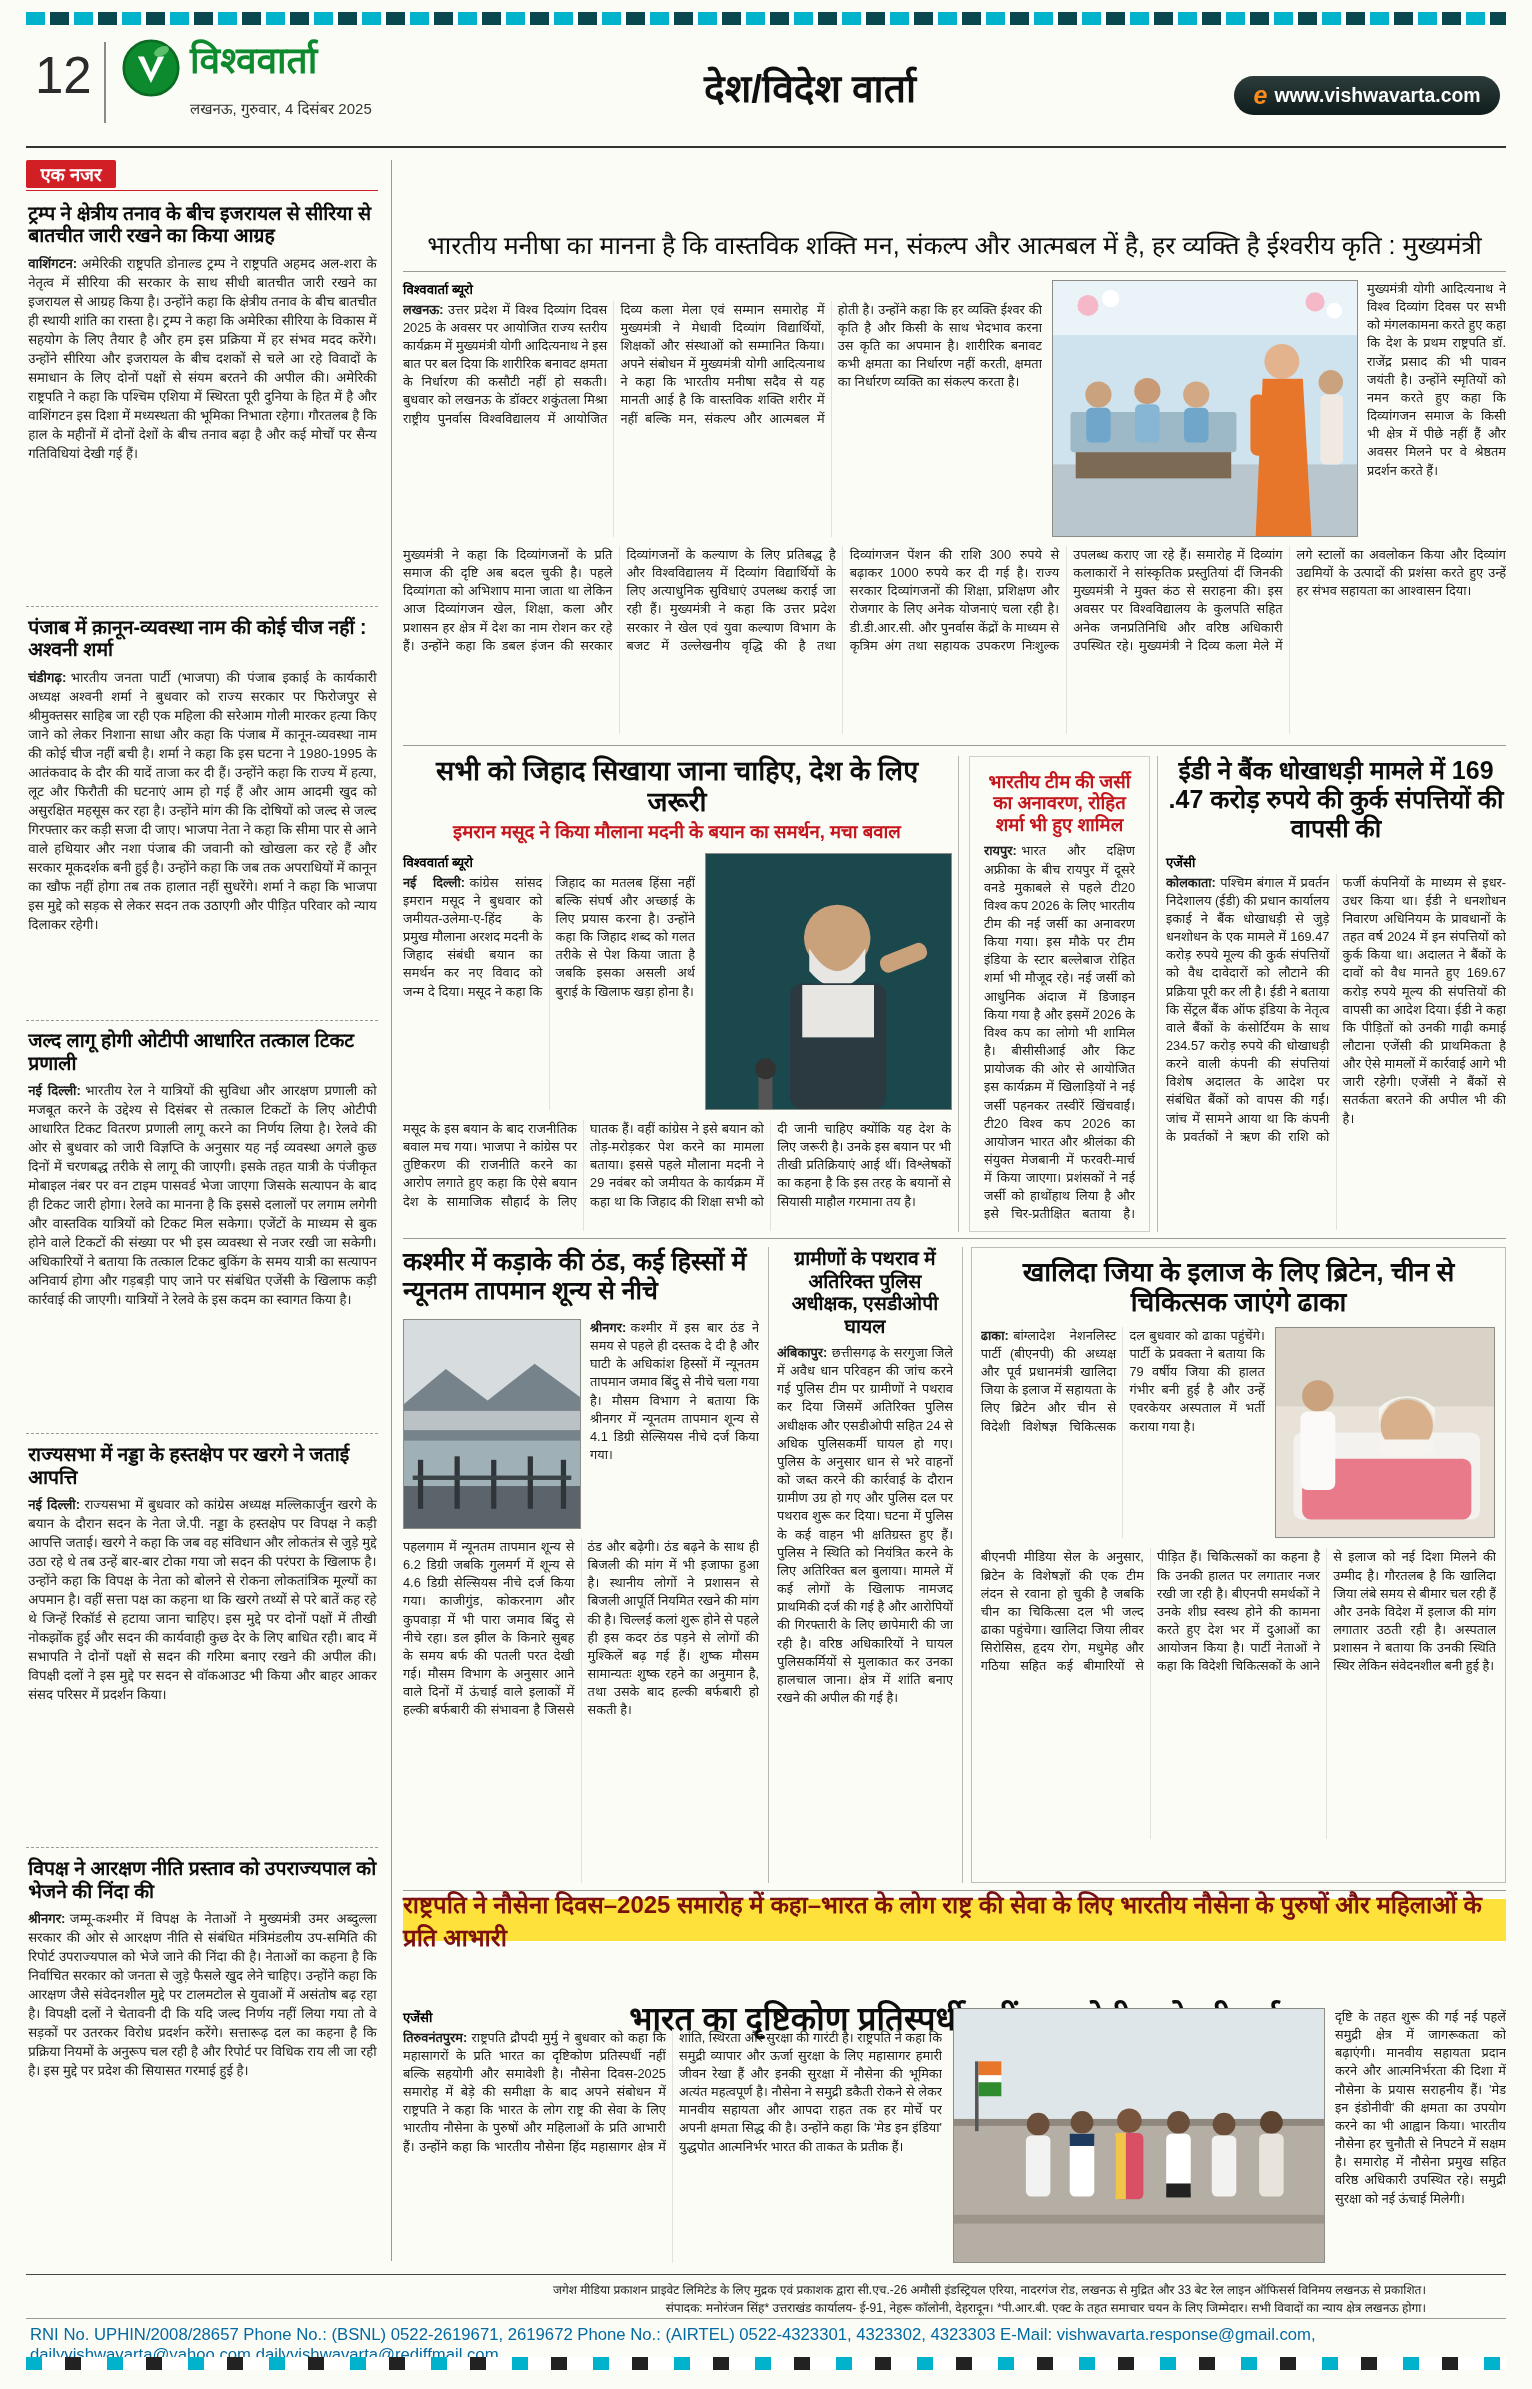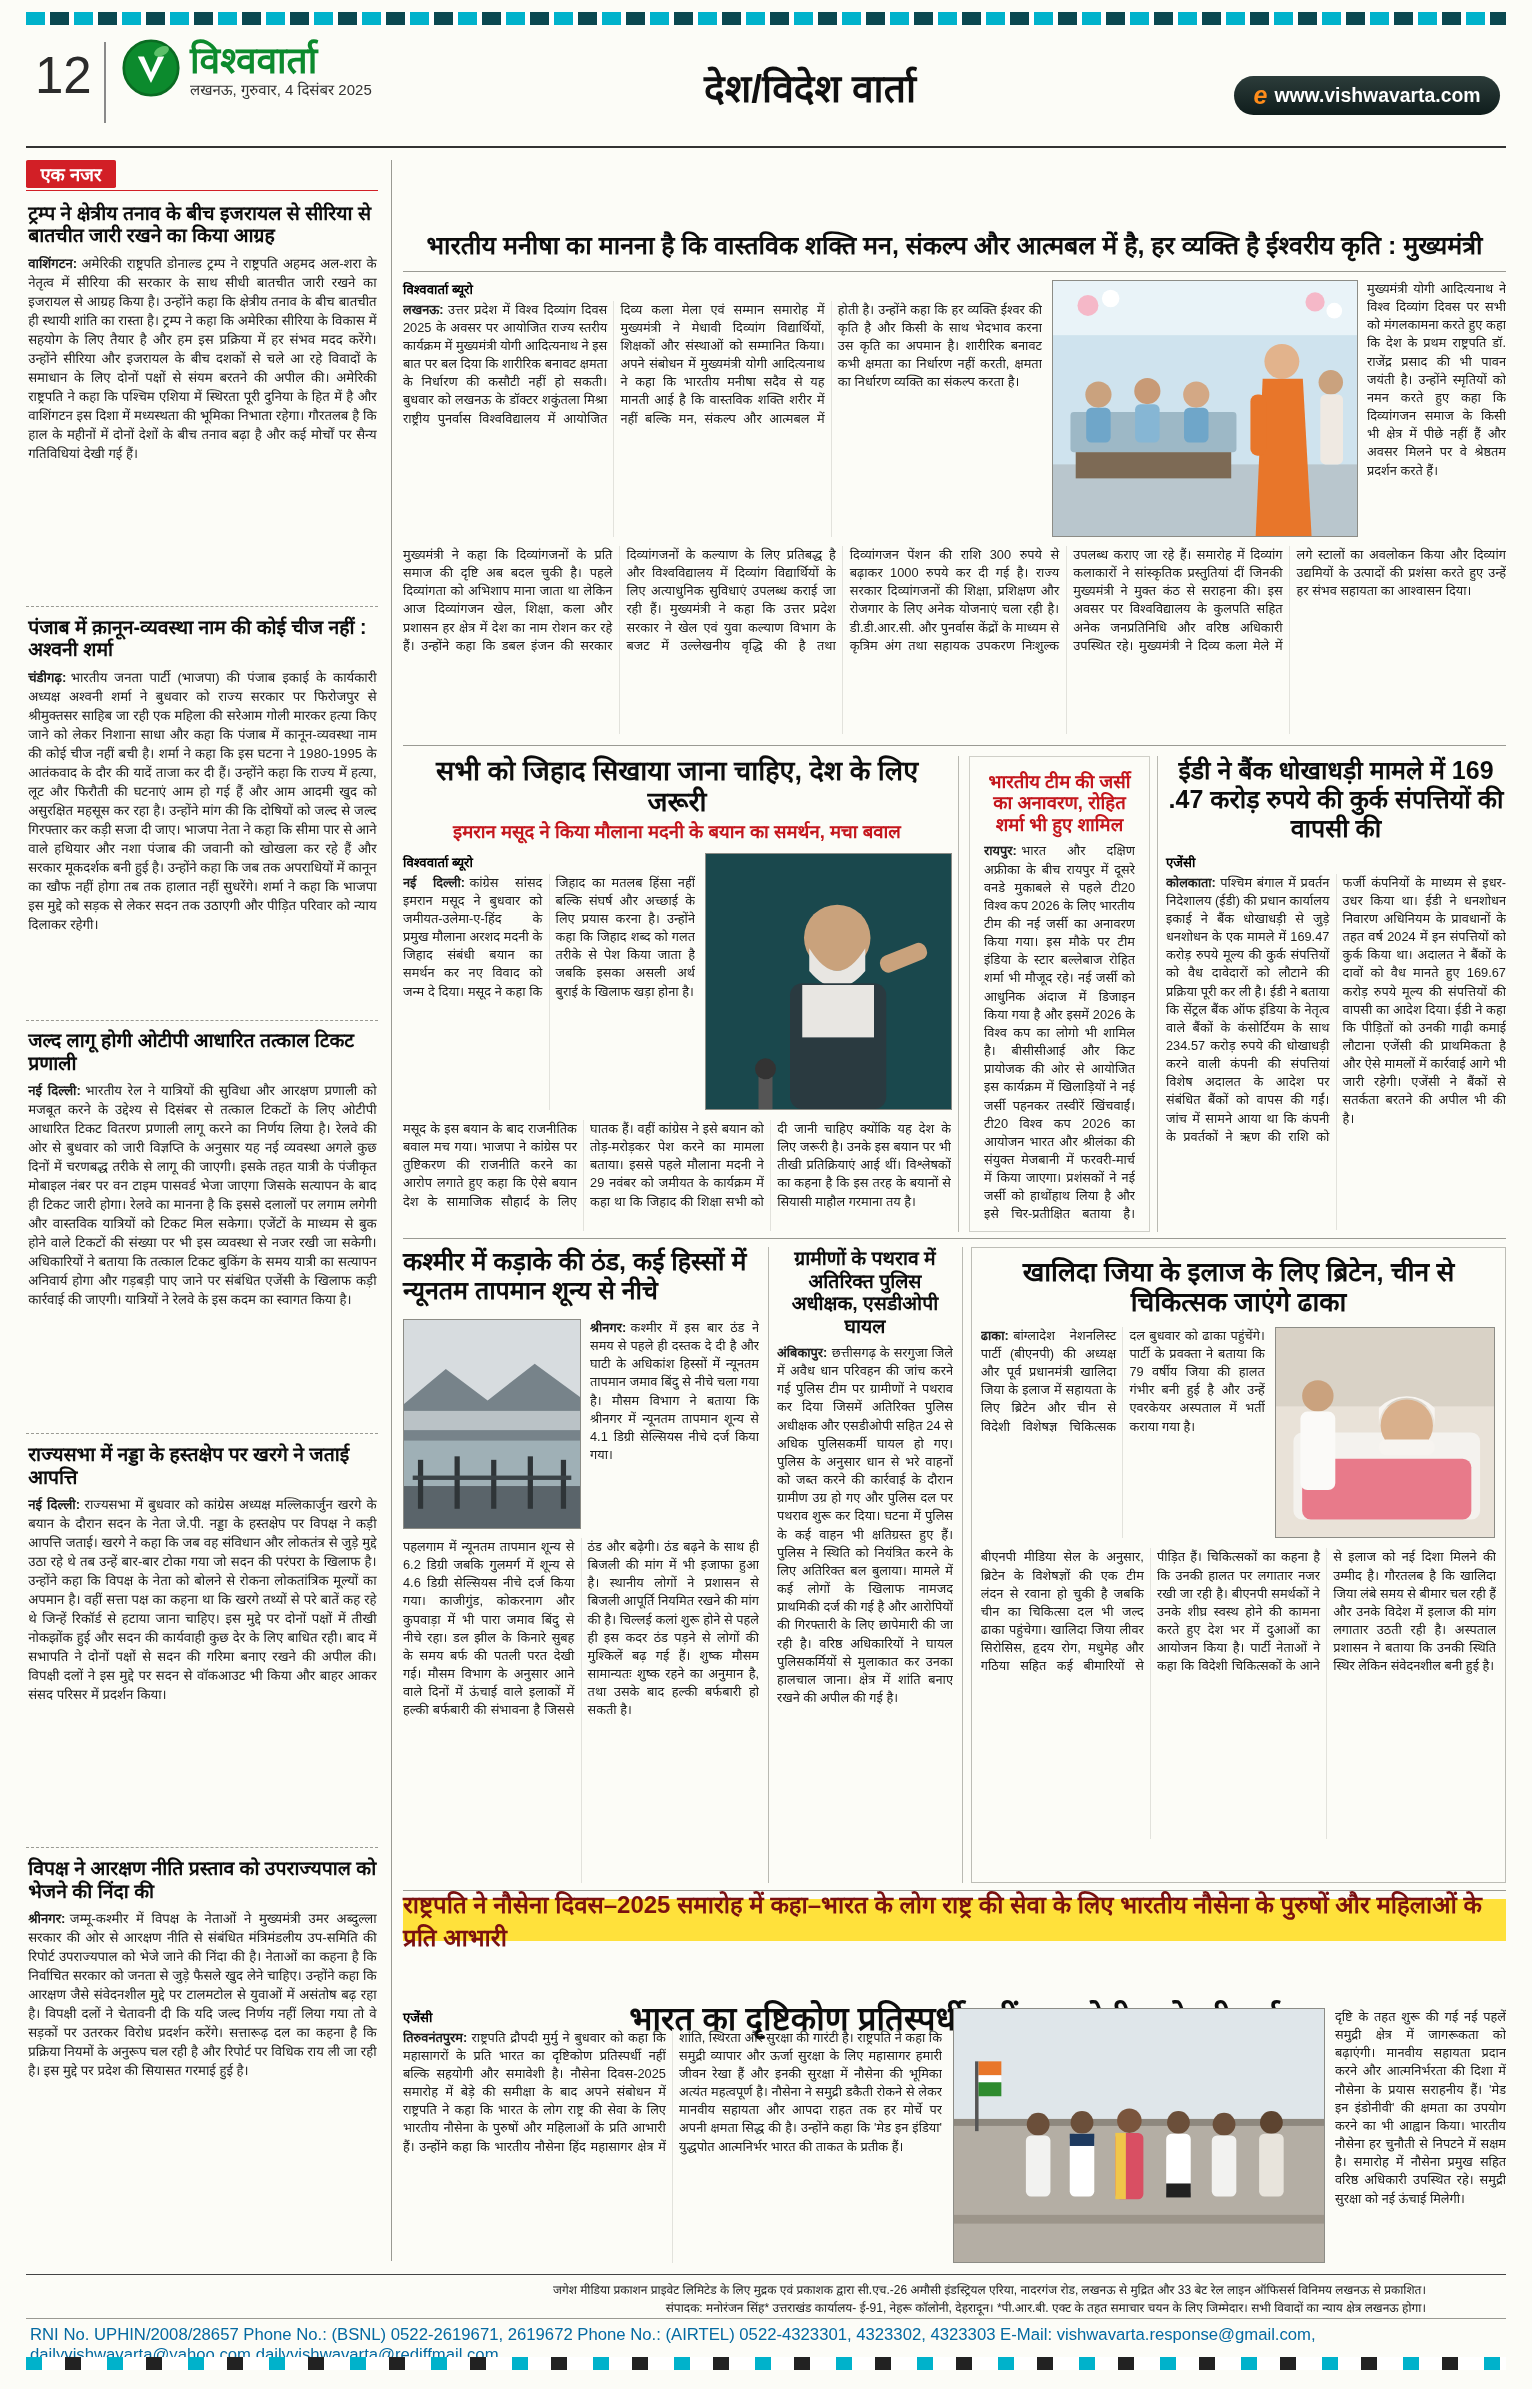--- a/index.html
+++ b/index.html
@@ -10,21 +10,21 @@
 
   
   .strip{position:absolute;left:26.4px;right:26.4px;height:13.2px;
     background:repeating-linear-gradient(90deg,#00b2cb 0 19.4px,#ffffff 19.4px 24px,#0a4850 24px 43px,#ffffff 43px 48px)}
   .strip.bottom{background:repeating-linear-gradient(90deg,#00b2cb 0 16px,#ffffff 16px 39px,#222 39px 55px,#ffffff 55px 81px)}
 
   
   .pageno{font-size:51px;font-weight:normal;color:#2b2b2b}
   .pn-rule{width:1.8px;background:#8a8a8a}
   .paper-name{font-size:37px;font-weight:bold;color:#0c8a2d;line-height:1}
-  .edition{font-size:15px;color:#333;margin-top:0}
+  .edition{font-size:15px;color:#333;margin-top:19px}
   .section-title{font-size:39px;font-weight:bold;color:#101010;text-align:center}
   .web-pill{display:flex;align-items:center;gap:7px;background:linear-gradient(#2c3c3a,#0f1d1c);
     border-radius:21px;padding:7px 19.4px;color:#fff;font-size:19.4px;font-weight:bold}
   .e-mark{color:#ff8c1a;font-style:italic;font-weight:bold;font-size:25px;line-height:1}
   .head-rule{position:absolute;left:26.4px;right:26.4px;border-top:2.6px solid #333}
 
   
   .hl{font-weight:bold;color:#0d0d0d;line-height:1.16}
   .hl.center{text-align:center}
   .red{color:#c4161c}
@@ -114,21 +114,21 @@
       <div class="hl">राज्यसभा में नड्डा के हस्तक्षेप पर खरगे ने जताई आपत्ति</div>
       <div class="body"><b class="dl">नई दिल्ली:</b><span>राज्यसभा में बुधवार को कांग्रेस अध्यक्ष मल्लिकार्जुन खरगे के बयान के दौरान सदन के नेता जे.पी. नड्डा के हस्तक्षेप पर विपक्ष ने कड़ी आपत्ति जताई। खरगे ने कहा कि जब वह संविधान और लोकतंत्र से जुड़े मुद्दे उठा रहे थे तब उन्हें बार-बार टोका गया जो सदन की परंपरा के खिलाफ है। उन्होंने कहा कि विपक्ष के नेता को बोलने से रोकना लोकतांत्रिक मूल्यों का अपमान है। वहीं सत्ता पक्ष का कहना था कि खरगे तथ्यों से परे बातें कह रहे थे जिन्हें रिकॉर्ड से हटाया जाना चाहिए। इस मुद्दे पर दोनों पक्षों में तीखी नोकझोंक हुई और सदन की कार्यवाही कुछ देर के लिए बाधित रही। बाद में सभापति ने दोनों पक्षों से सदन की गरिमा बनाए रखने की अपील की। विपक्षी दलों ने इस मुद्दे पर सदन से वॉकआउट भी किया और बाहर आकर संसद परिसर में प्रदर्शन किया।</span></div>
     </div>
     <div class="sb-art">
       <div class="hl">विपक्ष ने आरक्षण नीति प्रस्ताव को उपराज्यपाल को भेजने की निंदा की</div>
       <div class="body"><b class="dl">श्रीनगर:</b><span>जम्मू-कश्मीर में विपक्ष के नेताओं ने मुख्यमंत्री उमर अब्दुल्ला सरकार की ओर से आरक्षण नीति से संबंधित मंत्रिमंडलीय उप-समिति की रिपोर्ट उपराज्यपाल को भेजे जाने की निंदा की है। नेताओं का कहना है कि निर्वाचित सरकार को जनता से जुड़े फैसले खुद लेने चाहिए। उन्होंने कहा कि आरक्षण जैसे संवेदनशील मुद्दे पर टालमटोल से युवाओं में असंतोष बढ़ रहा है। विपक्षी दलों ने चेतावनी दी कि यदि जल्द निर्णय नहीं लिया गया तो वे सड़कों पर उतरकर विरोध प्रदर्शन करेंगे। सत्तारूढ़ दल का कहना है कि प्रक्रिया नियमों के अनुरूप चल रही है और रिपोर्ट पर विधिक राय ली जा रही है। इस मुद्दे पर प्रदेश की सियासत गरमाई हुई है।</span></div>
     </div>
   </div>
   <div class="side-divider"></div>
 
-  <div class="abs hl center" style="left:403px;top:231px;width:1103px;font-size:25px;font-weight:700">भारतीय मनीषा का मानना है कि वास्तविक शक्ति मन, संकल्प और आत्मबल में है, हर व्यक्ति है ईश्वरीय कृति : मुख्यमंत्री</div>
+  <div class="abs hl center" style="left:403px;top:231px;width:1103px;font-size:25px;font-weight:400">भारतीय मनीषा का मानना है कि वास्तविक शक्ति मन, संकल्प और आत्मबल में है, हर व्यक्ति है ईश्वरीय कृति : मुख्यमंत्री</div>
   <div class="hdiv" style="left:403px;top:271px;width:1103px"></div>
 
   <div class="abs" style="left:403px;top:280px;width:639px;height:257px">
     <div class="byline">विश्ववार्ता ब्यूरो</div>
     <div class="body cols3" style="height:236px"><b class="dl">लखनऊ:</b><span>उत्तर प्रदेश में विश्व दिव्यांग दिवस 2025 के अवसर पर आयोजित राज्य स्तरीय कार्यक्रम में मुख्यमंत्री योगी आदित्यनाथ ने इस बात पर बल दिया कि शारीरिक बनावट क्षमता के निर्धारण की कसौटी नहीं हो सकती। बुधवार को लखनऊ के डॉक्टर शकुंतला मिश्रा राष्ट्रीय पुनर्वास विश्वविद्यालय में आयोजित दिव्य कला मेला एवं सम्मान समारोह में मुख्यमंत्री ने मेधावी दिव्यांग विद्यार्थियों, शिक्षकों और संस्थाओं को सम्मानित किया। अपने संबोधन में मुख्यमंत्री योगी आदित्यनाथ ने कहा कि भारतीय मनीषा सदैव से यह मानती आई है कि वास्तविक शक्ति शरीर में नहीं बल्कि मन, संकल्प और आत्मबल में होती है। उन्होंने कहा कि हर व्यक्ति ईश्वर की कृति है और किसी के साथ भेदभाव करना उस कृति का अपमान है। शारीरिक बनावट कभी क्षमता का निर्धारण नहीं करती, क्षमता का निर्धारण व्यक्ति का संकल्प करता है।</span></div>
   </div>
 
   <div class="photo" style="left:1052px;top:280px;width:306px;height:257px">
     <svg viewBox="0 0 348 292" preserveAspectRatio="none">
       <rect width="348" height="292" fill="#cfe3ee"></rect>

